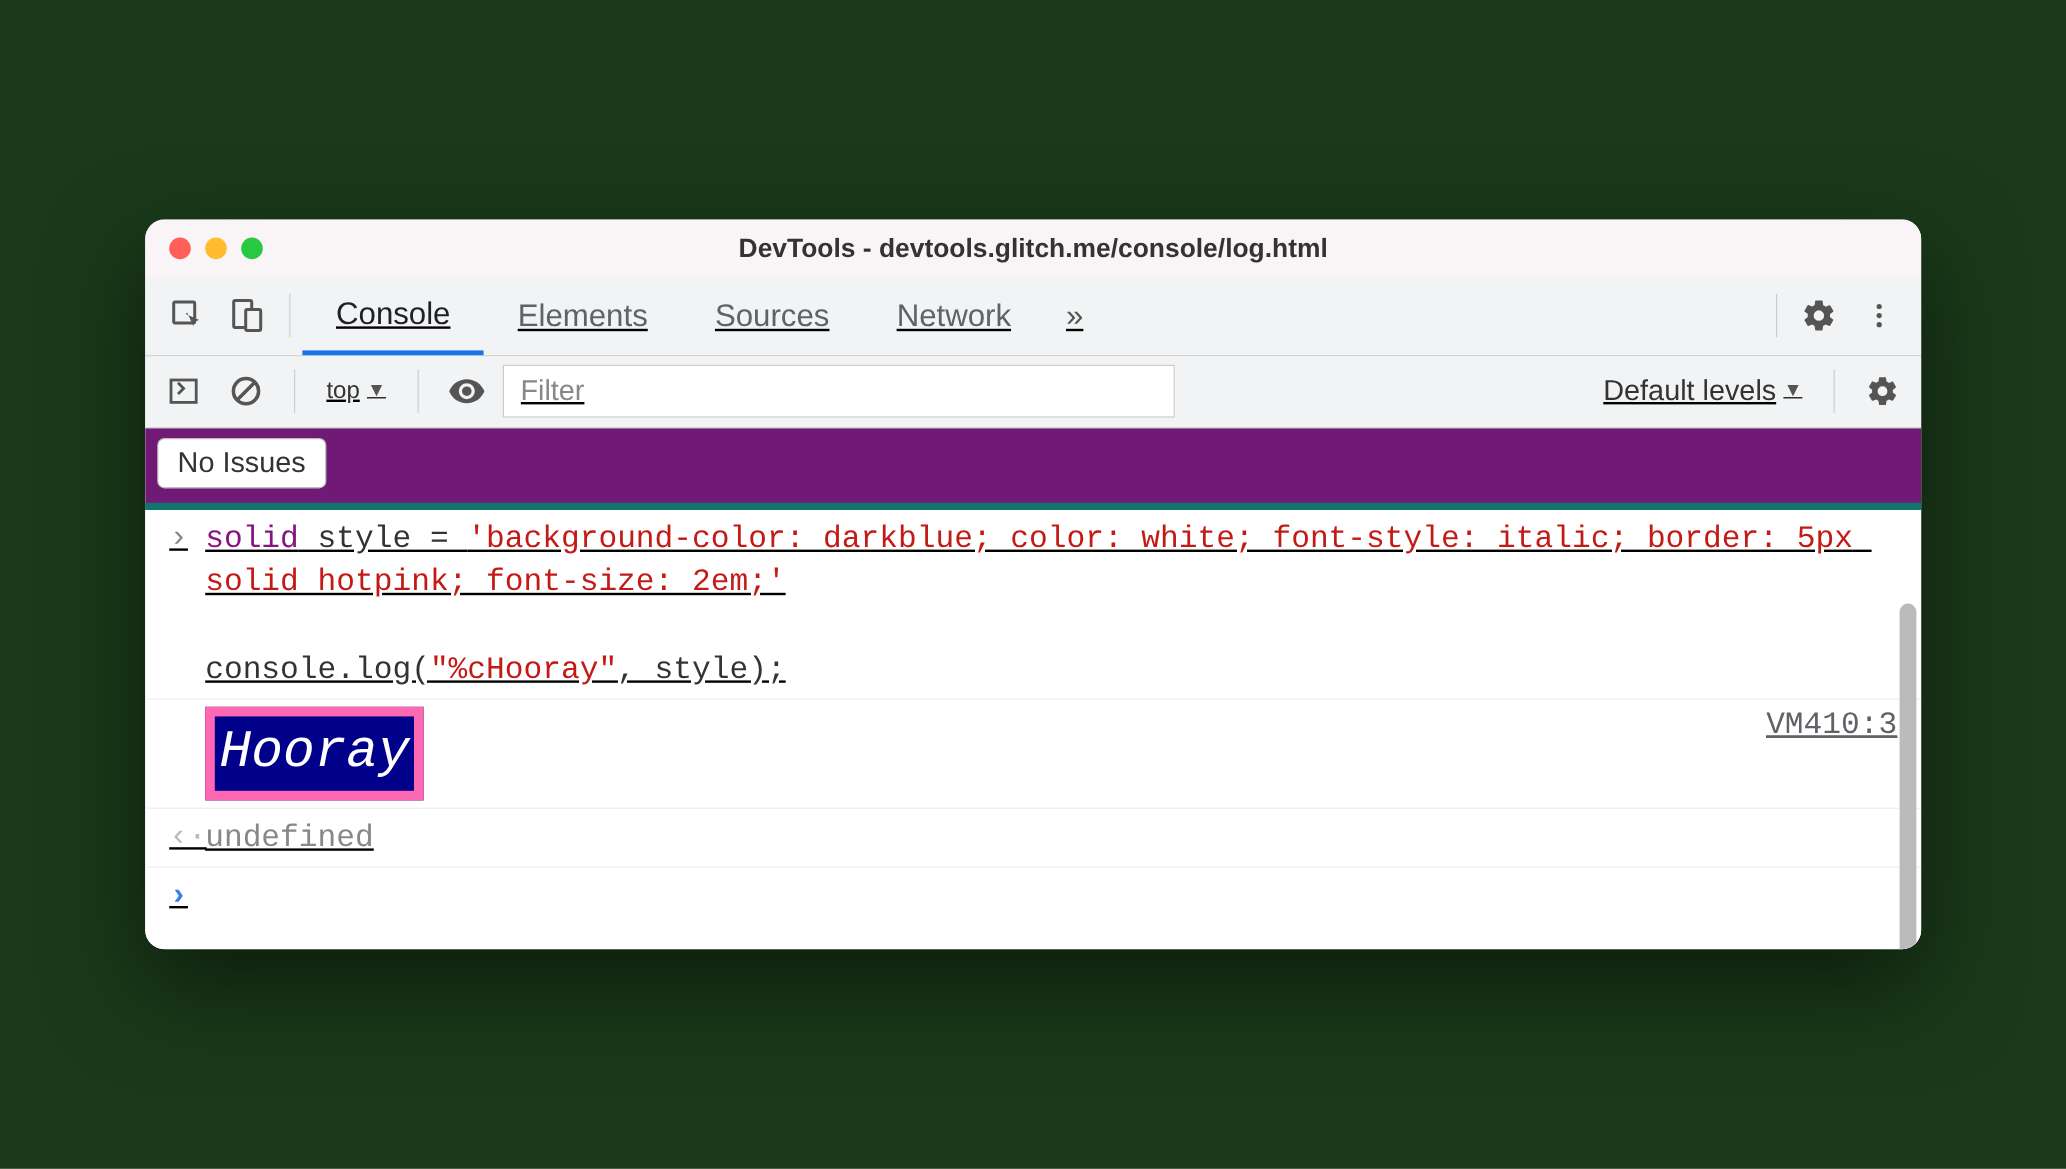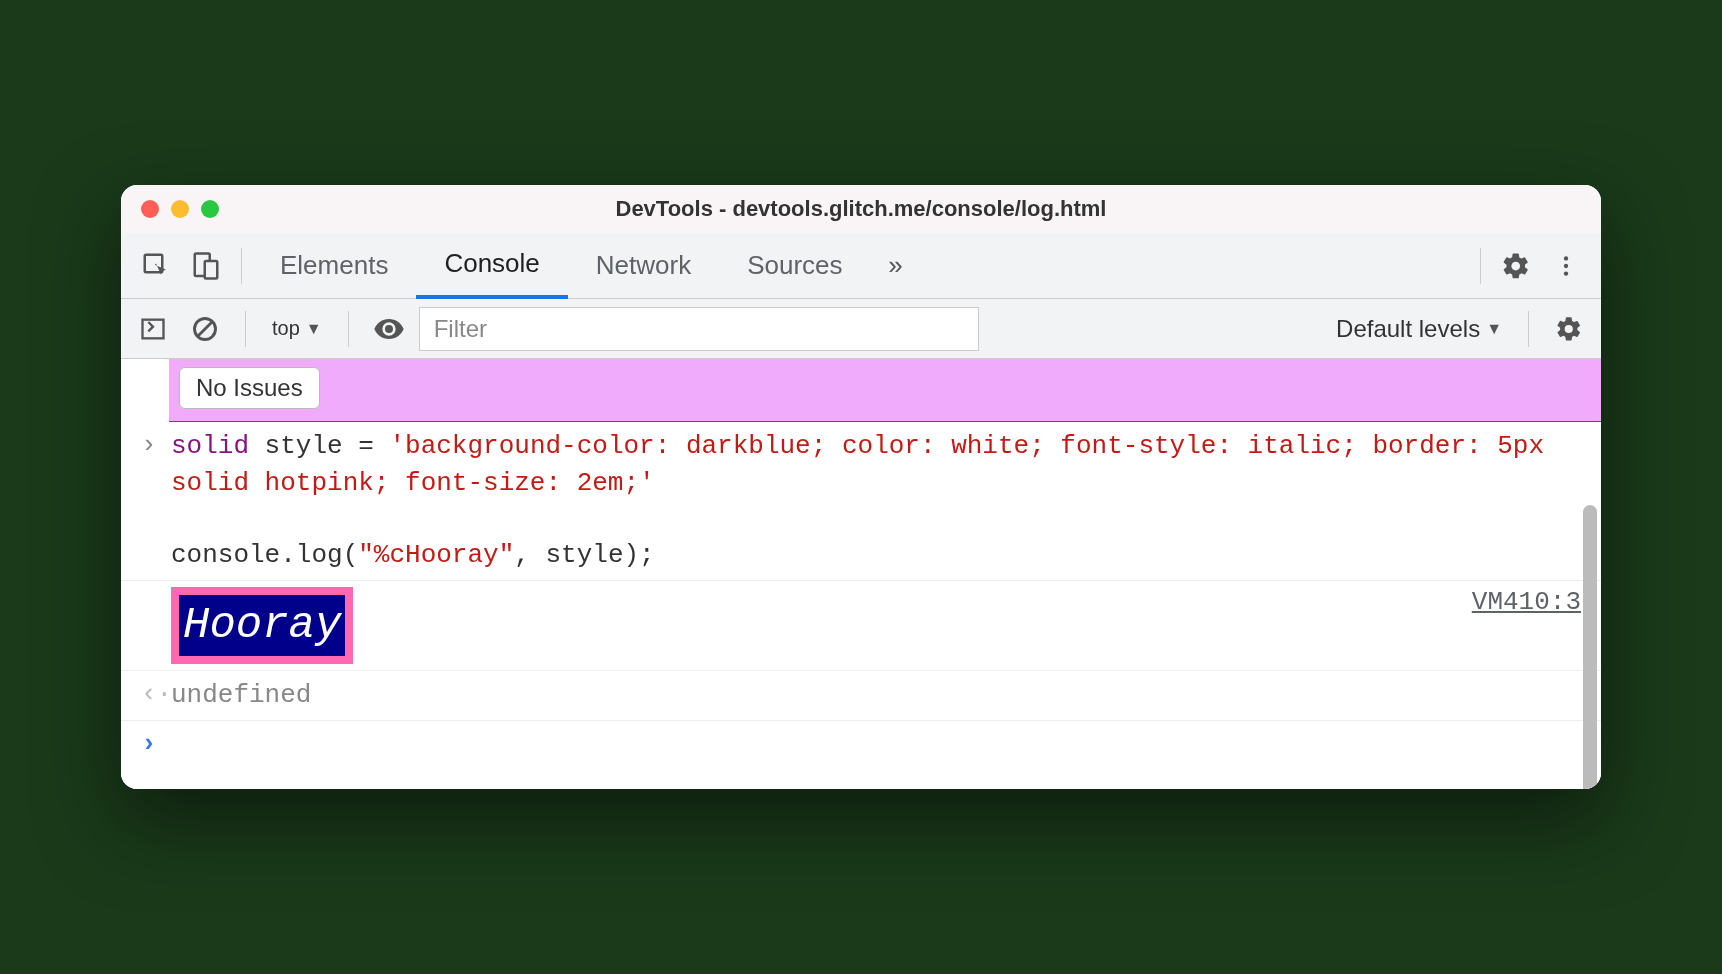--- a/index.html
+++ b/index.html
@@ -11,20 +11,21 @@
   display: flex;
   align-items: center;
   justify-content: center;
 }
 .window {
   width: 1480px;
   background: #fff;
   border-radius: 16px;
   box-shadow: 0 30px 80px rgba(0,0,0,0.5);
   overflow: hidden;
+  text-decoration: underline;
 }
 .titlebar {
   background: #f9f4f6;
   height: 48px;
   display: flex;
   align-items: center;
   padding: 0 20px;
   position: relative;
 }
 .traffic { display: flex; gap: 12px; }
@@ -53,21 +54,21 @@
   padding: 0 10px;
   background: #f1f3f4;
   border-bottom: 1px solid #ccc;
   gap: 8px;
 }
 .toolbar .iconbtn { width: 44px; height:44px; display:flex;align-items:center;justify-content:center;color:#555;cursor:pointer;}
 .context { display:flex; align-items:center; font-size:20px; color:#333; cursor:pointer; padding:0 8px;}
 .filter { flex: 0 0 560px; height: 44px; border: 1px solid #ccc; background:#fff; font-size:24px; padding:0 14px; color:#c2410c;}
 .filter::placeholder{color:#888;}
 .levels { display:flex;align-items:center;font-size:24px;color:#333;cursor:pointer;padding:0 8px;}
-.issuesbar { background:#f0abfc; padding: 8px 10px 12px; border-bottom:1px solid #0f766e;margin-left:48px;}
+.issuesbar { background:#701a75; padding: 8px 10px 12px; border-bottom:6px solid #0f766e;}
 .issuesbtn { border:1px solid #bbb; background:#fff; border-radius:6px; padding:6px 16px; font-size:24px; color:#333; cursor:pointer;}
 .console { background:#fff; font-family: Menlo, Monaco, "Courier New", monospace; font-size:26px; }
 .row { display:flex; padding: 6px 20px; border-bottom:1px solid #eee; align-items:flex-start;}
 .gutter { width: 30px; color:#888; flex-shrink:0; padding-top:2px;}
 .content { flex:1; line-height:1.4; }
 .kw { color:#881280; }
 .str { color:#c41a16; }
 .plain { color:#333; }
 .src { color:#5f6368; text-decoration:underline; cursor:pointer; margin-left:auto; padding-left:20px;}
 .styled-output { background:darkblue; color:white; font-style:italic; border:8px solid hotpink; font-size:44px; display:inline-block; padding:0 4px;}
@@ -102,24 +103,24 @@
           <path d="M11 11 l9 4 -3 1 -1 3 -4 -9z" fill="currentColor" stroke="none"></path>
         </svg>
     </div>
     <div class="iconbtn">
       <svg width="30" height="30" viewBox="0 0 24 24" fill="none" stroke="currentColor" stroke-width="2">
           <rect x="3" y="2" width="12" height="18" rx="1"></rect>
           <rect x="11" y="8" width="10" height="14" rx="1" fill="#f1f3f4"></rect>
         </svg>
     </div>
     <div class="divider"></div>
+    <div class="tab active">Console</div>
     <div class="tab">Elements</div>
-    <div class="tab active">Console</div>
+    <div class="tab">Sources</div>
     <div class="tab">Network</div>
-    <div class="tab">Sources</div>
     <div class="iconbtn chevrons">»</div>
     <div class="spacer"></div>
     <div class="divider"></div>
     <div class="iconbtn">
       <svg width="30" height="30" viewBox="0 0 24 24" fill="currentColor">
           <path d="M19.14,12.94a7,7,0,0,0,.05-.94,7,7,0,0,0-.05-.94l2.11-1.65a.5.5,0,0,0,.12-.64l-2-3.46a.5.5,0,0,0-.61-.22l-2.49,1a7,7,0,0,0-1.62-.94l-.38-2.65A.5.5,0,0,0,13.78,2H9.78a.5.5,0,0,0-.49.42L8.91,5.07a7,7,0,0,0-1.62.94l-2.49-1a.5.5,0,0,0-.61.22l-2,3.46a.5.5,0,0,0,.12.64L4.42,11a7,7,0,0,0-.05.94,7,7,0,0,0,.05.94L2.31,14.53a.5.5,0,0,0-.12.64l2,3.46a.5.5,0,0,0,.61.22l2.49-1a7,7,0,0,0,1.62.94l.38,2.65a.5.5,0,0,0,.49.42h4a.5.5,0,0,0,.49-.42l.38-2.65a7,7,0,0,0,1.62-.94l2.49,1a.5.5,0,0,0,.61-.22l2-3.46a.5.5,0,0,0-.12-.64ZM11.78,15.5A3.5,3.5,0,1,1,15.28,12,3.5,3.5,0,0,1,11.78,15.5Z"></path>
         </svg>
     </div>
     <div class="iconbtn">
       <svg width="26" height="26" viewBox="0 0 24 24" fill="currentColor">

